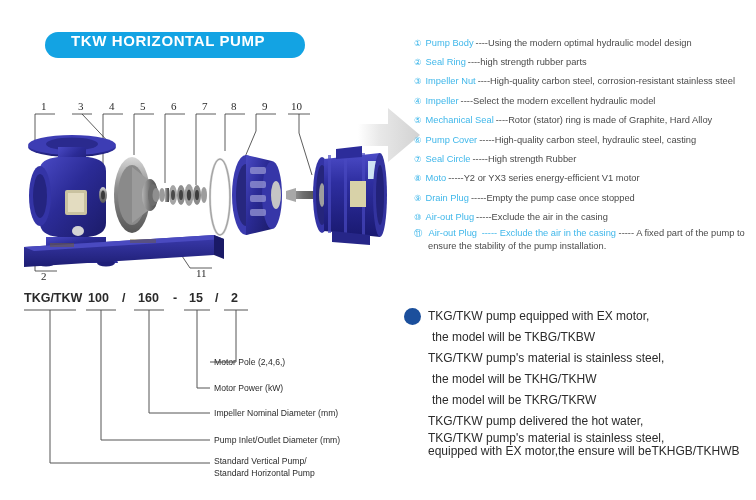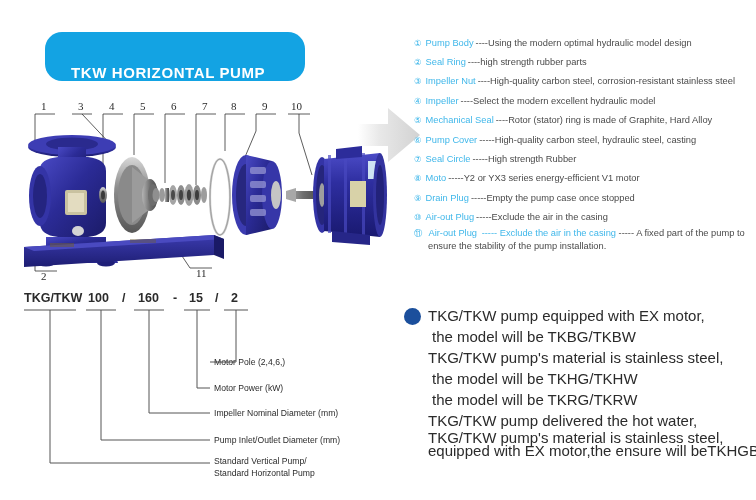--- a/index.html
+++ b/index.html
@@ -7,23 +7,23 @@
     width:756px;height:500px;
     background:#ffffff;
     font-family:"Liberation Sans", sans-serif;
     overflow:hidden;
     position:relative;
   }
   .page{position:absolute;inset:0;}
 
   
   #title-banner{
-    position:absolute;left:45px;top:32px;width:260px;height:49px;
+    position:absolute;left:45px;top:32px;width:260px;height:26px;
     background:#13a3e3;border-radius:17px;
-    display:flex;align-items:flex-end;
+    display:flex;align-items:flex-start;
   }
   #title-banner .txt{
     color:#ffffff;font-size:15px;font-weight:bold;letter-spacing:0.6px;
     padding-left:26px;white-space:nowrap;
   }
 
   
   #exploded-diagram{position:absolute;left:10px;top:95px;width:380px;height:190px;}
   #exploded-diagram svg{display:block;}
 
@@ -54,21 +54,21 @@
   .lead-txt{font-size:8.6px;fill:#2b2b2b;
             font-family:"Liberation Sans", sans-serif;}
 
   
   #variant-notes{position:absolute;left:404px;top:305px;width:348px;}
   #variant-bullet{
     position:absolute;left:0px;top:3px;width:17px;height:17px;
     border-radius:50%;background:#1b4f9c;
   }
   .note-line{
-    font-size:15px;color:#2b2b2b;height:21px;
+    font-size:12px;color:#2b2b2b;height:21px;
     display:flex;align-items:center;white-space:nowrap;
     padding-left:24px;
   }
   .note-line.indent{padding-left:28px;}
   .note-line.tight{height:13px;}
   .note-bold{font-weight:normal;}
 </style>
 </head>
 <body>
 

